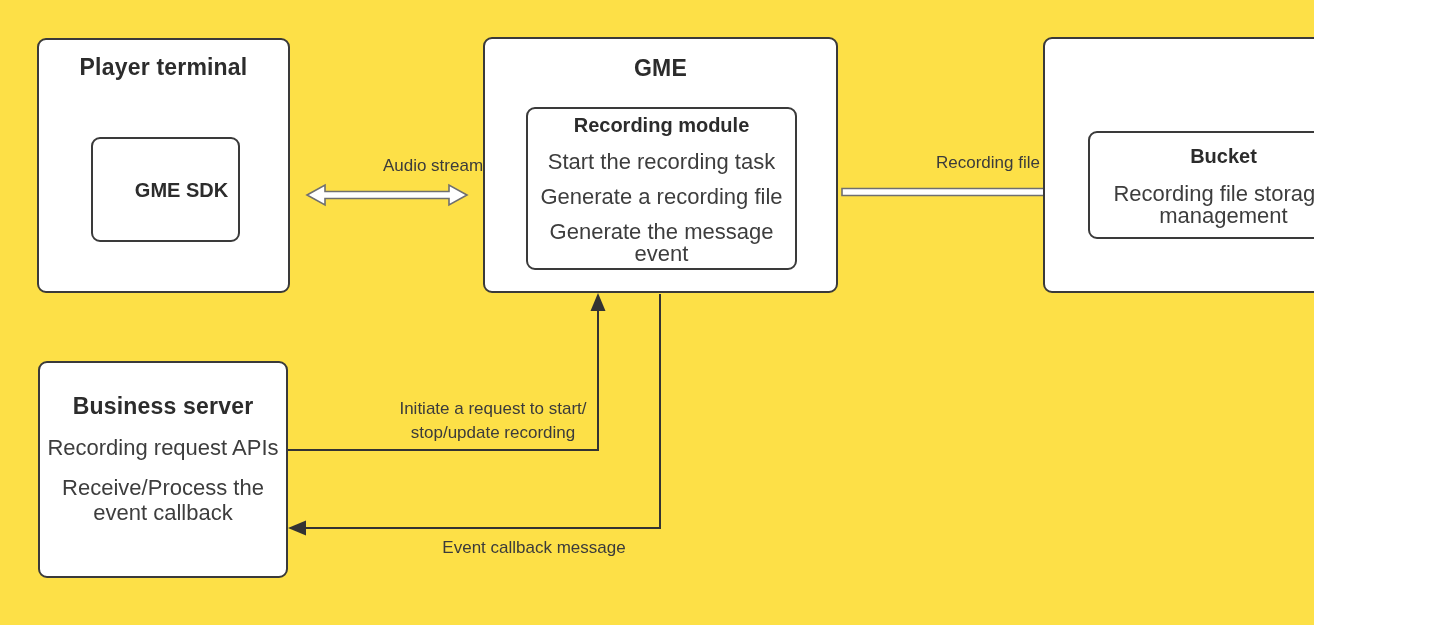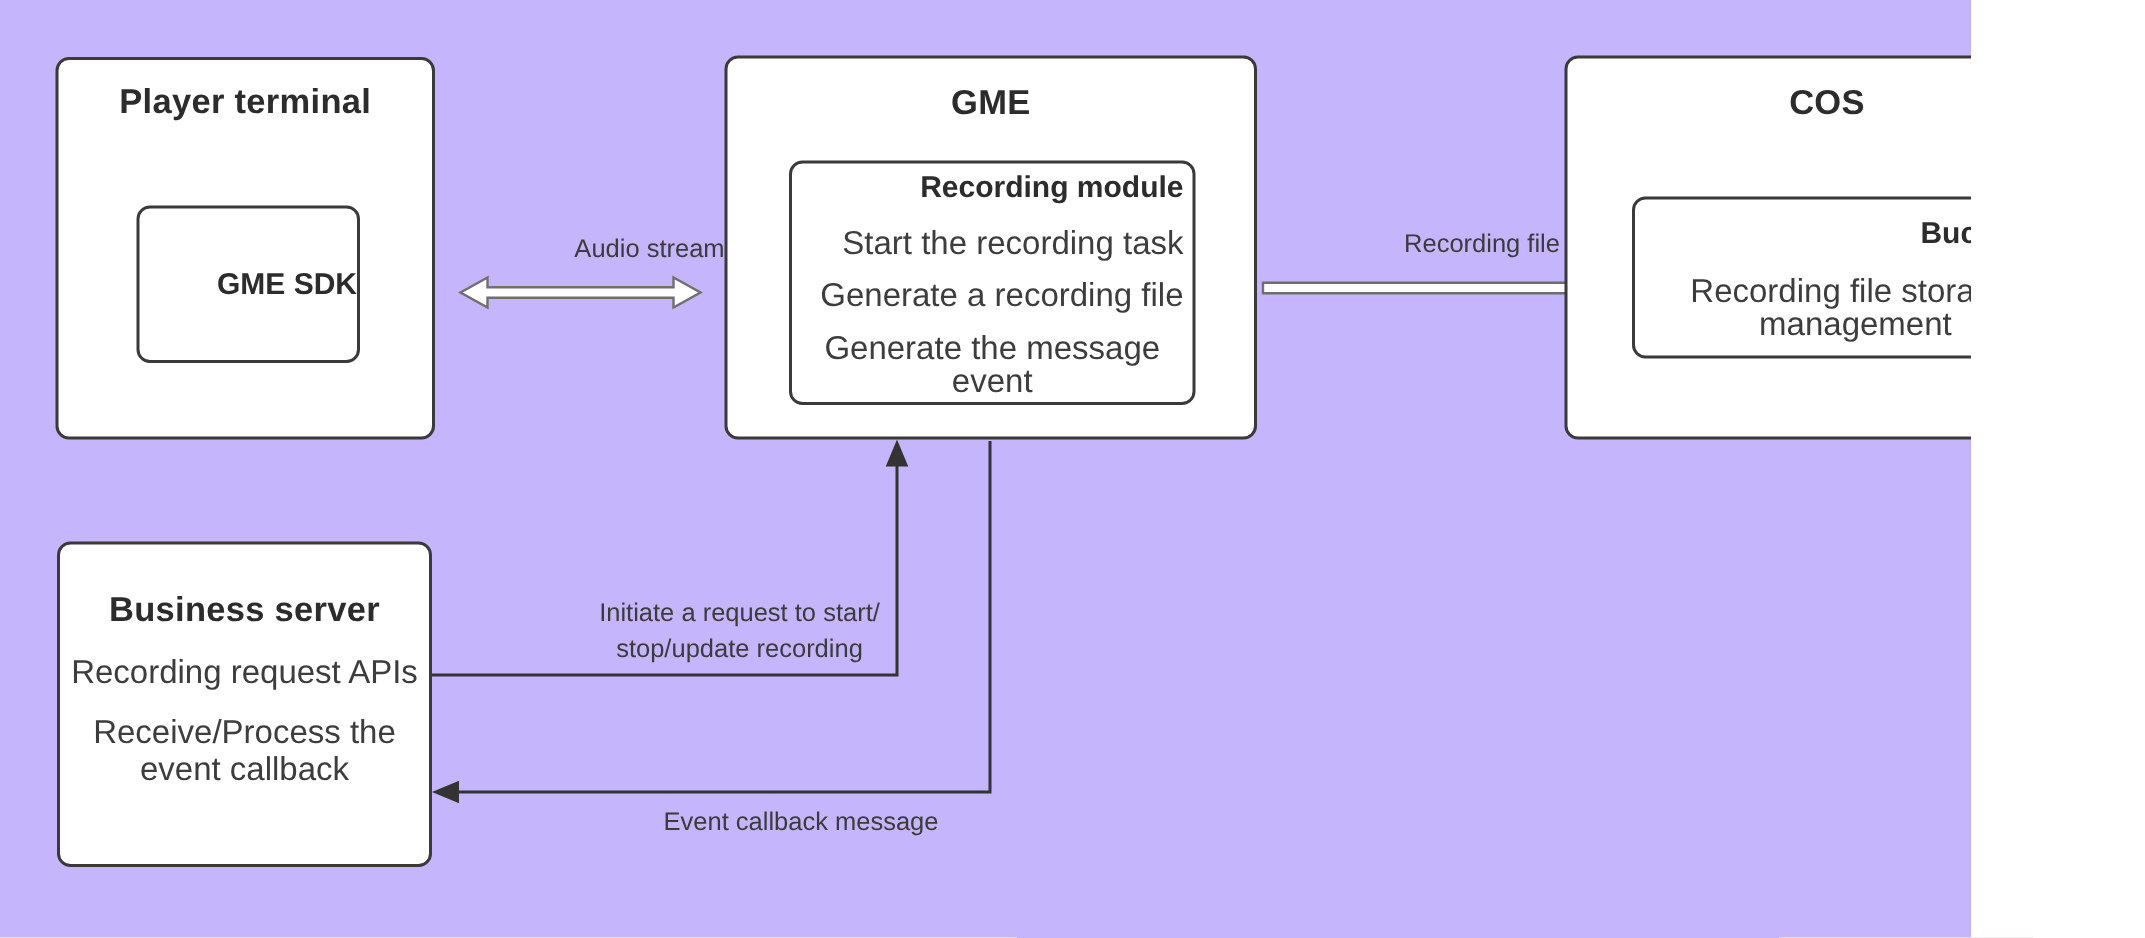--- a/index.html
+++ b/index.html
@@ -5,21 +5,21 @@
   html, body {
     margin: 0;
     padding: 0;
     background: #ffffff;
     font-family: "Liberation Sans", "DejaVu Sans", sans-serif;
   }
   .canvas {
     position: relative;
     width: 1314px;
     height: 625px;
-    background: #c4b5fd;
+    background: #fde047;
     overflow: hidden;
   }
   .arrows-layer {
     position: absolute;
     left: 0; top: 0;
     width: 1430px;
     height: 625px;
     pointer-events: none;
   }
   .box {
@@ -35,21 +35,21 @@
     right: 0;
     text-align: center;
     font-size: 23px;
     font-weight: bold;
     color: #2c2c2c;
     letter-spacing: 0.2px;
   }
   .inner-box {
     display: flex;
     flex-direction: column;
-    align-items: flex-end;
+    align-items: center;
     justify-content: center;
     text-align: center;
   }
   .inner-title {
     font-size: 20px;
     font-weight: bold;
     color: #2c2c2c;
     line-height: 26px;
   }
   .body-line {
@@ -115,21 +115,20 @@
     <div class="outer-title" style="top:16px">GME</div>
     <div class="box inner-box" id="recording-module">
       <div class="inner-title">Recording module</div>
       <div class="body-line">Start the recording task</div>
       <div class="body-line">Generate a recording file</div>
       <div class="body-line">Generate the message event</div>
     </div>
   </div>
 
   <div class="box" id="cos">
-    <div class="outer-title" style="top:16px">COS</div>
     <div class="box inner-box" id="bucket">
       <div class="inner-title">Bucket</div>
       <div class="body-line">Recording file storage/
 management</div>
     </div>
   </div>
 
   <div class="box" id="business-server">
     <div class="outer-title">Business server</div>
     <div class="body-line">Recording request APIs</div>

